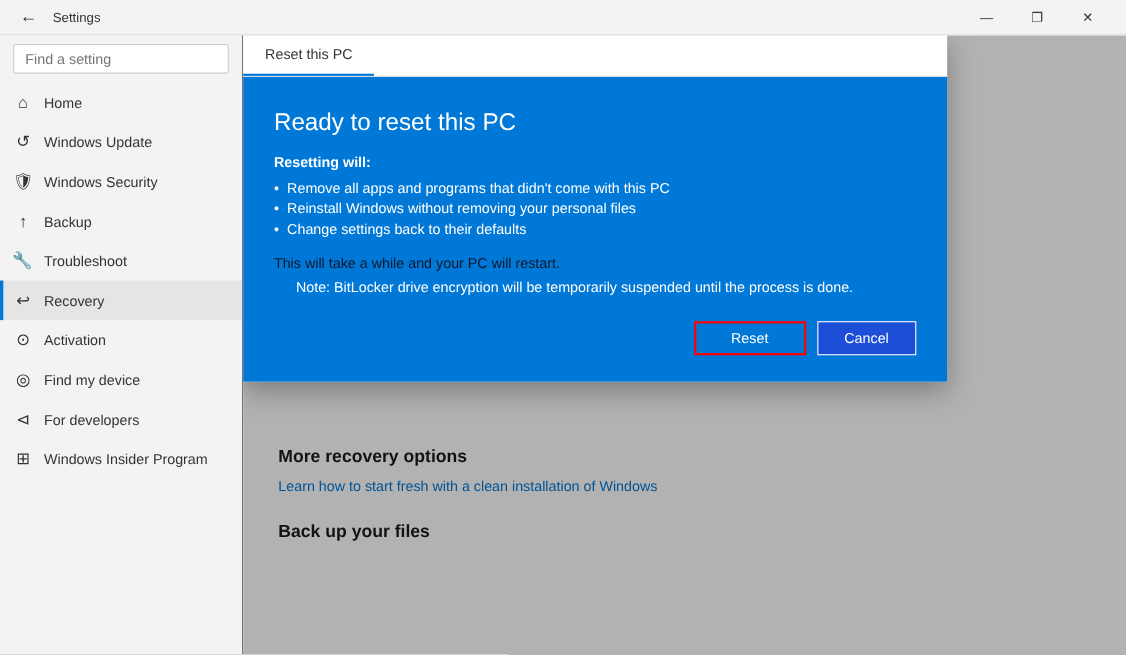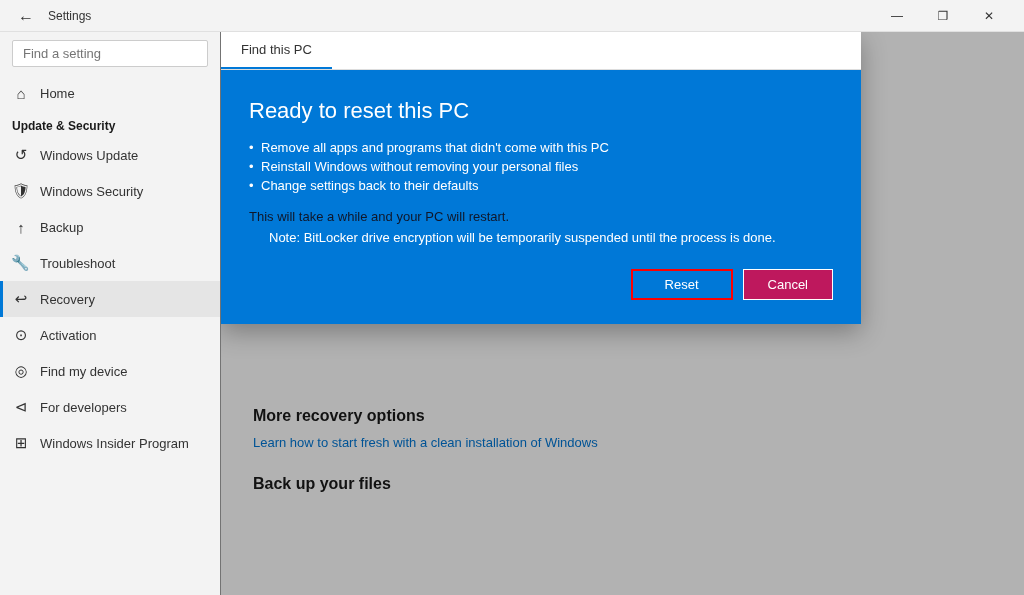--- a/index.html
+++ b/index.html
@@ -227,21 +227,21 @@
       padding: 6px 32px;
       background: #0078d7;
       color: white;
       border: 2px solid #ff0000;
       font-size: 13px;
       cursor: pointer;
       min-width: 80px;
     }
     .btn-cancel {
       padding: 6px 24px;
-      background: #be185d;
+      background: #1d4ed8;
       color: white;
       border: 1px solid white;
       font-size: 13px;
       cursor: pointer;
       min-width: 80px;
     }
 
     .back-btn {
       background: none;
       border: none;
@@ -274,21 +274,20 @@
 <div class="app-body">
 
   <div class="sidebar">
     <input class="sidebar-search" type="text" placeholder="Find a setting" style="">
 
     <div class="sidebar-item">
       <span class="sidebar-icon">⌂</span>
       <span>Home</span>
     </div>
 
-    <div class="sidebar-section-label">Update &amp; Security</div>
 
     <div class="sidebar-item">
       <span class="sidebar-icon">↺</span>
       <span>Windows Update</span>
     </div>
     <div class="sidebar-item">
       <span class="sidebar-icon">🛡</span>
       <span>Windows Security</span>
     </div>
     <div class="sidebar-item">
@@ -328,24 +327,25 @@
       <div class="section-heading">More recovery options</div>
       <a class="link-blue" href="#">Learn how to start fresh with a clean installation of Windows</a>
       <div style="margin-top: 24px;">
         <div class="section-heading">Back up your files</div>
       </div>
     </div>
 
     <div class="modal-overlay">
       <div class="modal-container">
         <div class="modal-tab-bar">
-          <div class="modal-tab">Find this PC</div>
+          <div class="modal-tab">Reset this PC</div>
         </div>
         <div class="modal-body">
           <div class="modal-title">Ready to reset this PC</div>
+          <div class="modal-subtitle">Resetting will:</div>
           <ul class="modal-list">
             <li>Remove all apps and programs that didn't come with this PC</li>
             <li>Reinstall Windows without removing your personal files</li>
             <li>Change settings back to their defaults</li>
           </ul>
           <div class="modal-note">This will take a while and your PC will restart.</div>
           <div class="modal-warning">Note: BitLocker drive encryption will be temporarily suspended until the process is done.</div>
           <div class="modal-actions">
             <button class="btn-reset">Reset</button>
             <button class="btn-cancel">Cancel</button>

